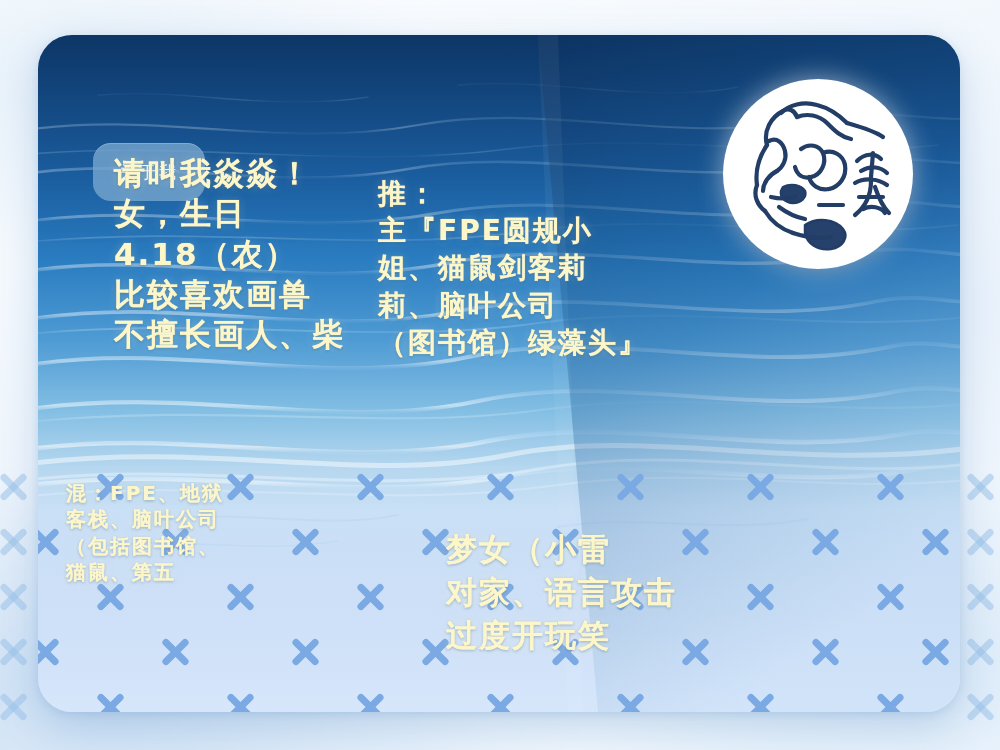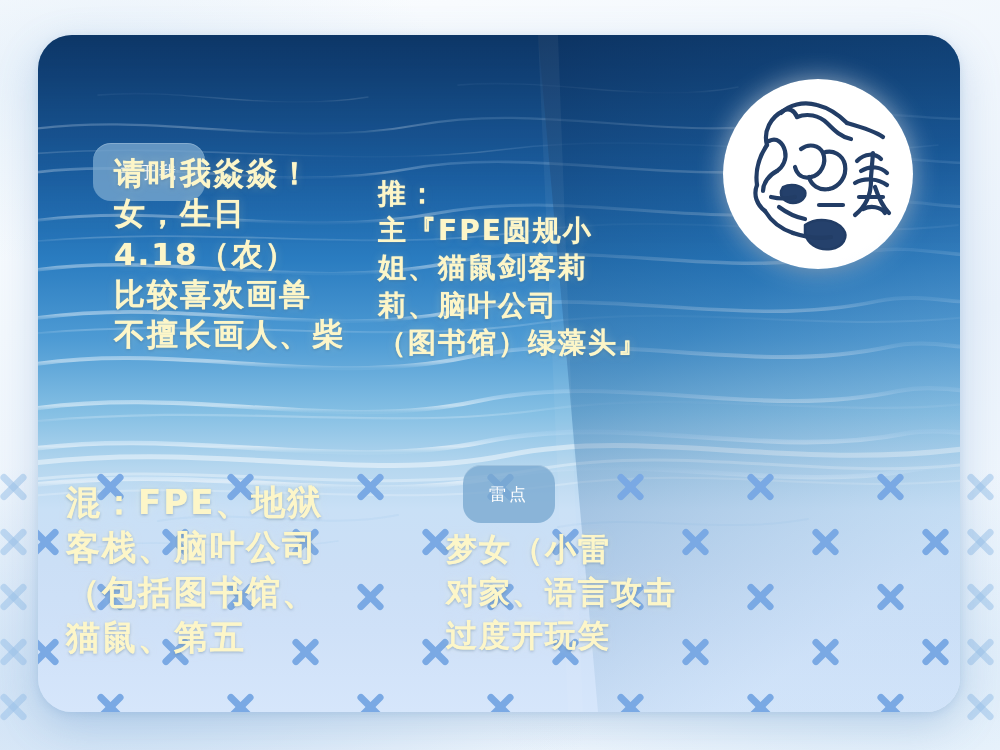--- a/index.html
+++ b/index.html
@@ -161,21 +161,21 @@
     top: 140px;
     width: 330px;
     font-size: 28px;
     line-height: 1.33;
   }
 
   #txt-comp {
     left: 28px;
     top: 445px;
     width: 350px;
-    font-size: 34px;
+    font-size: 20px;
     line-height: 1.32;
   }
 
   #txt-squick {
     left: 408px;
     top: 445px;
     width: 330px;
     font-size: 31px;
     line-height: 1.38;
     margin-top: 48px;
@@ -338,23 +338,20 @@
 姐、猫鼠剑客莉
 莉、脑叶公司
 （图书馆）绿藻头』</div>
 
 
       <div class="hand" id="txt-comp">混：FPE、地狱
 客栈、脑叶公司
 （包括图书馆、
 猫鼠、第五</div>
 
-      <div class="pill" id="pill-squick">
-        <span>雷点</span>
-      </div>
 
       <div class="hand" id="txt-squick">梦女（小雷
 对家、语言攻击
 过度开玩笑</div>
 
       <div id="avatar">
         <svg viewBox="0 0 190 190">
           <g fill="none" stroke="#223d66" stroke-width="4.2" stroke-linecap="round" stroke-linejoin="round">
 
             <path d="M44,66 C40,52 48,38 60,32 C66,28 72,32 74,38"></path>

